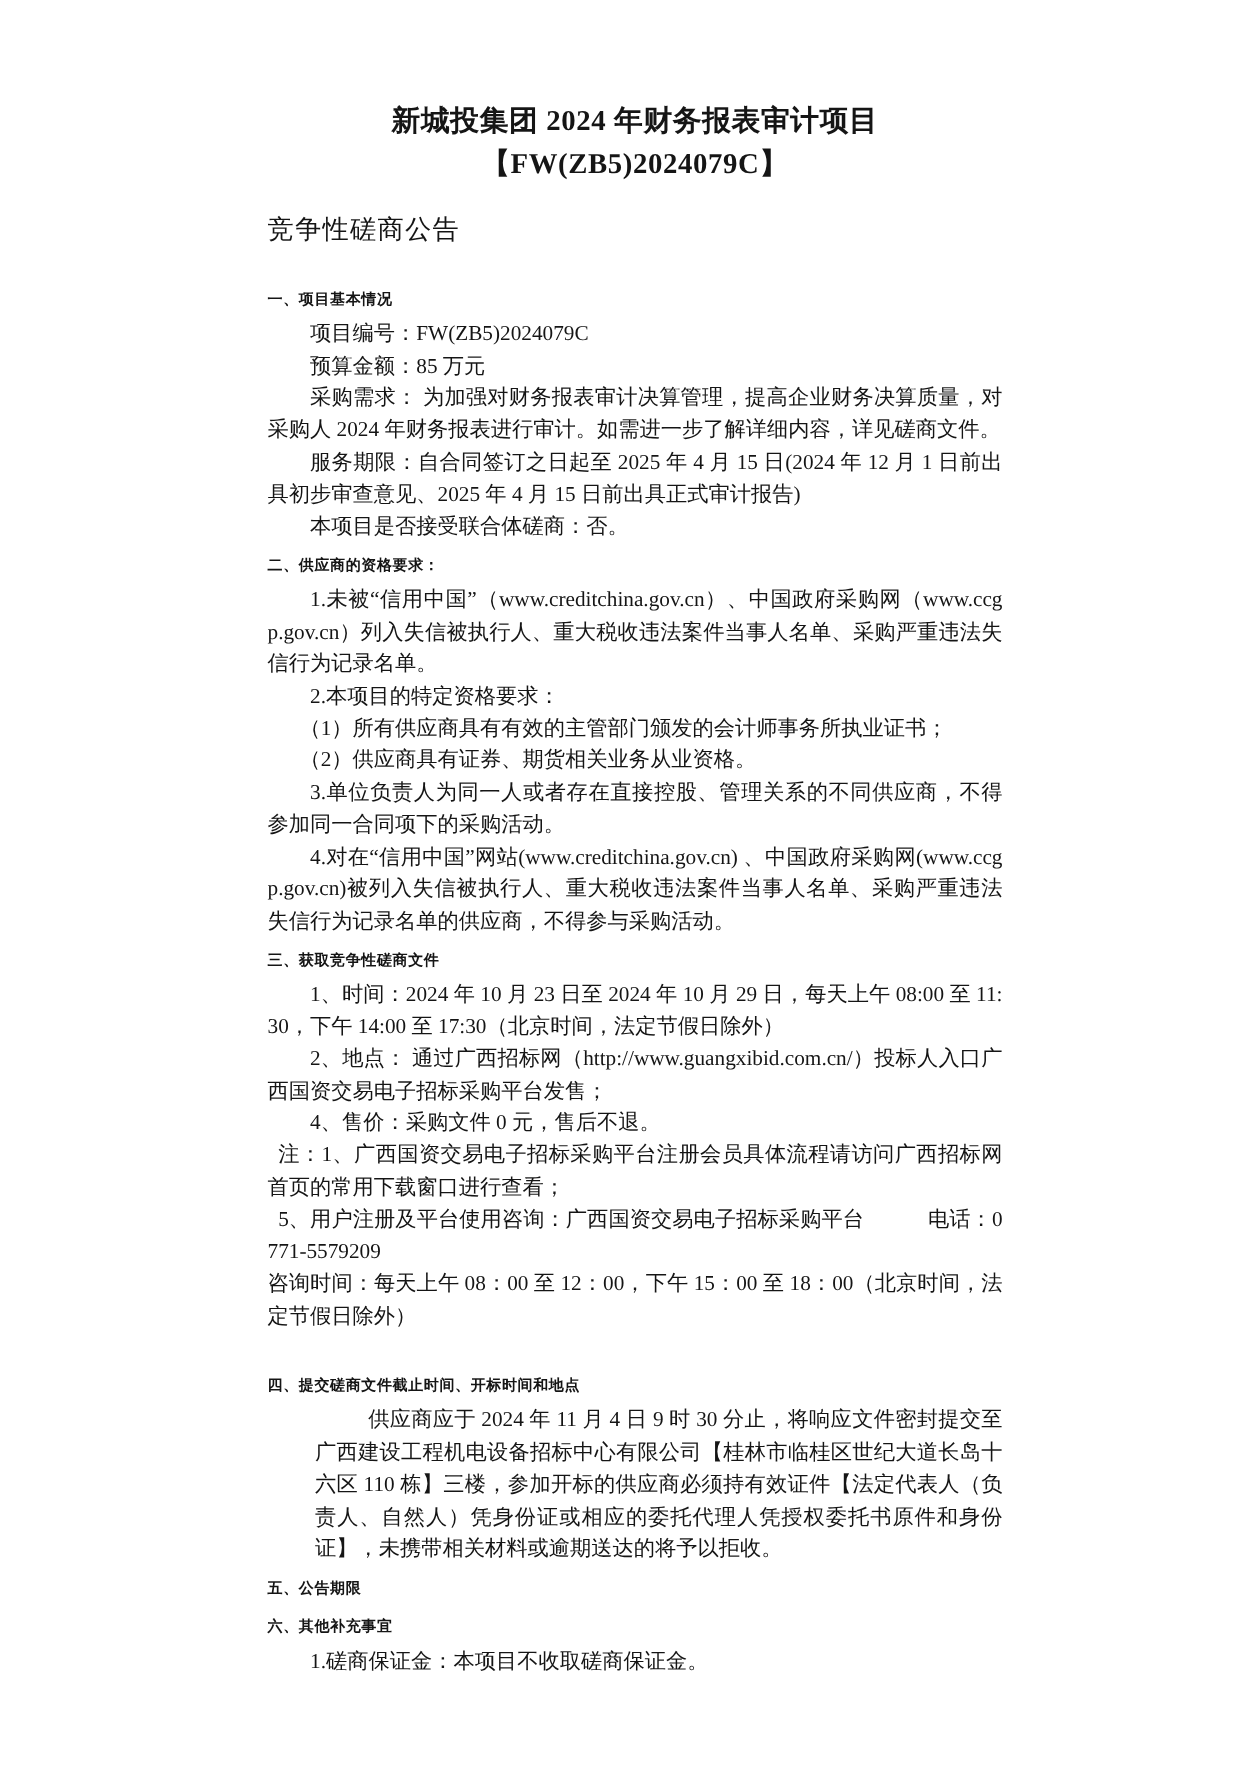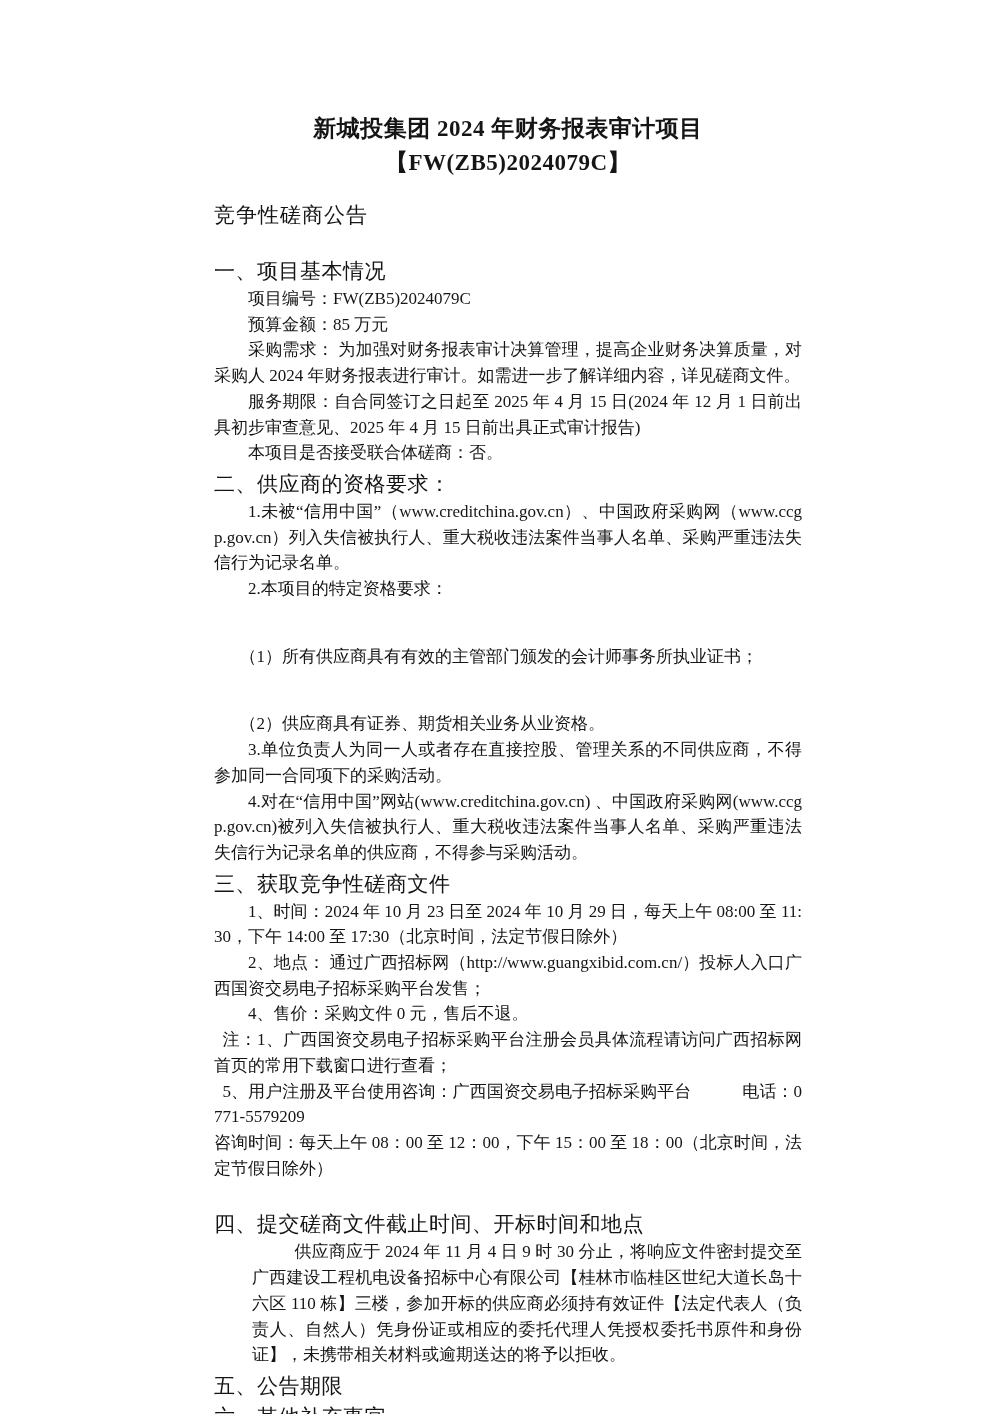--- a/index.html
+++ b/index.html
@@ -9,21 +9,21 @@
   }
   .page {
     position: relative;
     width: 792px;
     height: 1414px;
     margin: 0 auto;
     background: #ffffff;
     color: #151515;
     font-family: "Liberation Serif", "DejaVu Serif", serif;
     box-sizing: border-box;
-    padding: 112px 94px 0 110px;
+    padding: 80px 94px 0 110px;
     overflow: hidden;
   }
   .doc-title {
     margin: 0;
     text-align: center;
     font-size: 23px;
     font-weight: bold;
     line-height: 34px;
     letter-spacing: 0.5px;
     font-family: "Liberation Serif", "DejaVu Serif", serif;
@@ -34,39 +34,39 @@
     font-size: 21px;
     font-weight: normal;
     line-height: 30px;
     letter-spacing: 1px;
   }
   .sections {
     margin-top: 28px;
   }
   .section-heading {
     margin: 5px 0 2px 0;
-    font-size: 21px;
-    font-weight: normal;
+    font-size: 12px;
+    font-weight: bold;
     line-height: 26px;
     font-family: "Liberation Sans", "DejaVu Sans", sans-serif;
     letter-spacing: 0.5px;
   }
   .section.gap-before .section-heading {
     margin-top: 30px;
   }
   .para {
     margin: 0;
     font-size: 17px;
     line-height: 25.7px;
     text-align: justify;
     word-break: break-all;
   }
   .p-normal { text-indent: 2em; }
   .p-deep   { text-indent: 2.5em; margin-left: 38px; }
-  .p-sub    { text-indent: 1.5em; margin-top: 42px; }
+  .p-sub    { text-indent: 1.5em; }
   .p-note   { text-indent: 0.5em; }
   .p-flush  { text-indent: 0; }
 </style>
 </head>
 <body>
 
 <div class="page">
   <h1 class="doc-title">新城投集团 2024 年财务报表审计项目【FW(ZB5)2024079C】</h1>
   <h2 class="doc-subtitle">竞争性磋商公告</h2>
   <div class="sections" id="sections">

